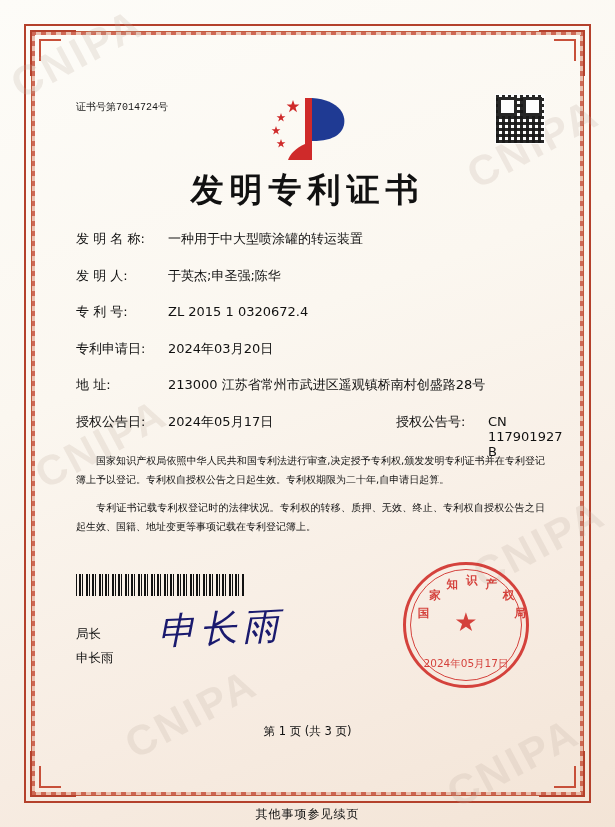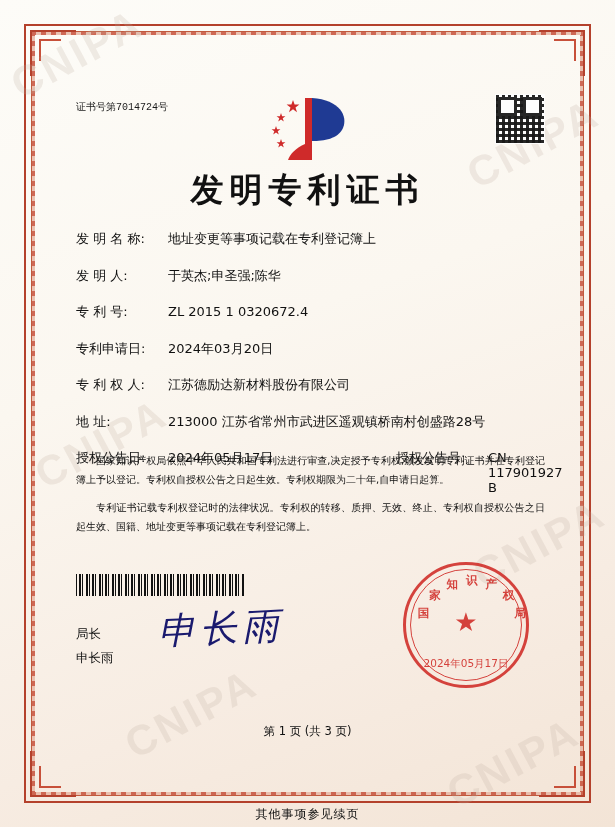--- a/index.html
+++ b/index.html
@@ -344,37 +344,33 @@
         <path d="M64 4 C92 6 100 22 95 34 C90 45 76 47 64 47 Z" fill="#1f3a93"></path>
         <path d="M57 50 C48 54 42 60 40 66 L57 66 Z" fill="#cf2a2a"></path>
       </svg>
     </div>
 
     <h1 class="title">发明专利证书</h1>
 
     <div class="fields">
       <div class="field-row">
         <div class="field-label">发 明 名 称:</div>
-        <div class="field-value">地址变更等事项记载在专利登记簿上</div>
+        <div class="field-value">一种用于中大型喷涂罐的转运装置</div>
       </div>
       <div class="field-row">
         <div class="field-label">发 明 人:</div>
         <div class="field-value">于英杰;申圣强;陈华</div>
       </div>
       <div class="field-row">
         <div class="field-label">专 利 号:</div>
         <div class="field-value">ZL 2015 1 0320672.4</div>
       </div>
       <div class="field-row">
         <div class="field-label">专利申请日:</div>
         <div class="field-value">2024年03月20日</div>
-      </div>
-      <div class="field-row">
-        <div class="field-label">专 利 权 人:</div>
-        <div class="field-value">江苏德励达新材料股份有限公司</div>
       </div>
       <div class="field-row">
         <div class="field-label">地 址:</div>
         <div class="field-value">213000 江苏省常州市武进区遥观镇桥南村创盛路28号</div>
       </div>
       <div class="field-row two-col">
         <div class="field-label">授权公告日:</div>
         <div class="field-value">2024年05月17日</div>
         <div class="field-label2">授权公告号:</div>
         <div class="field-value2">CN 117901927 B</div>

